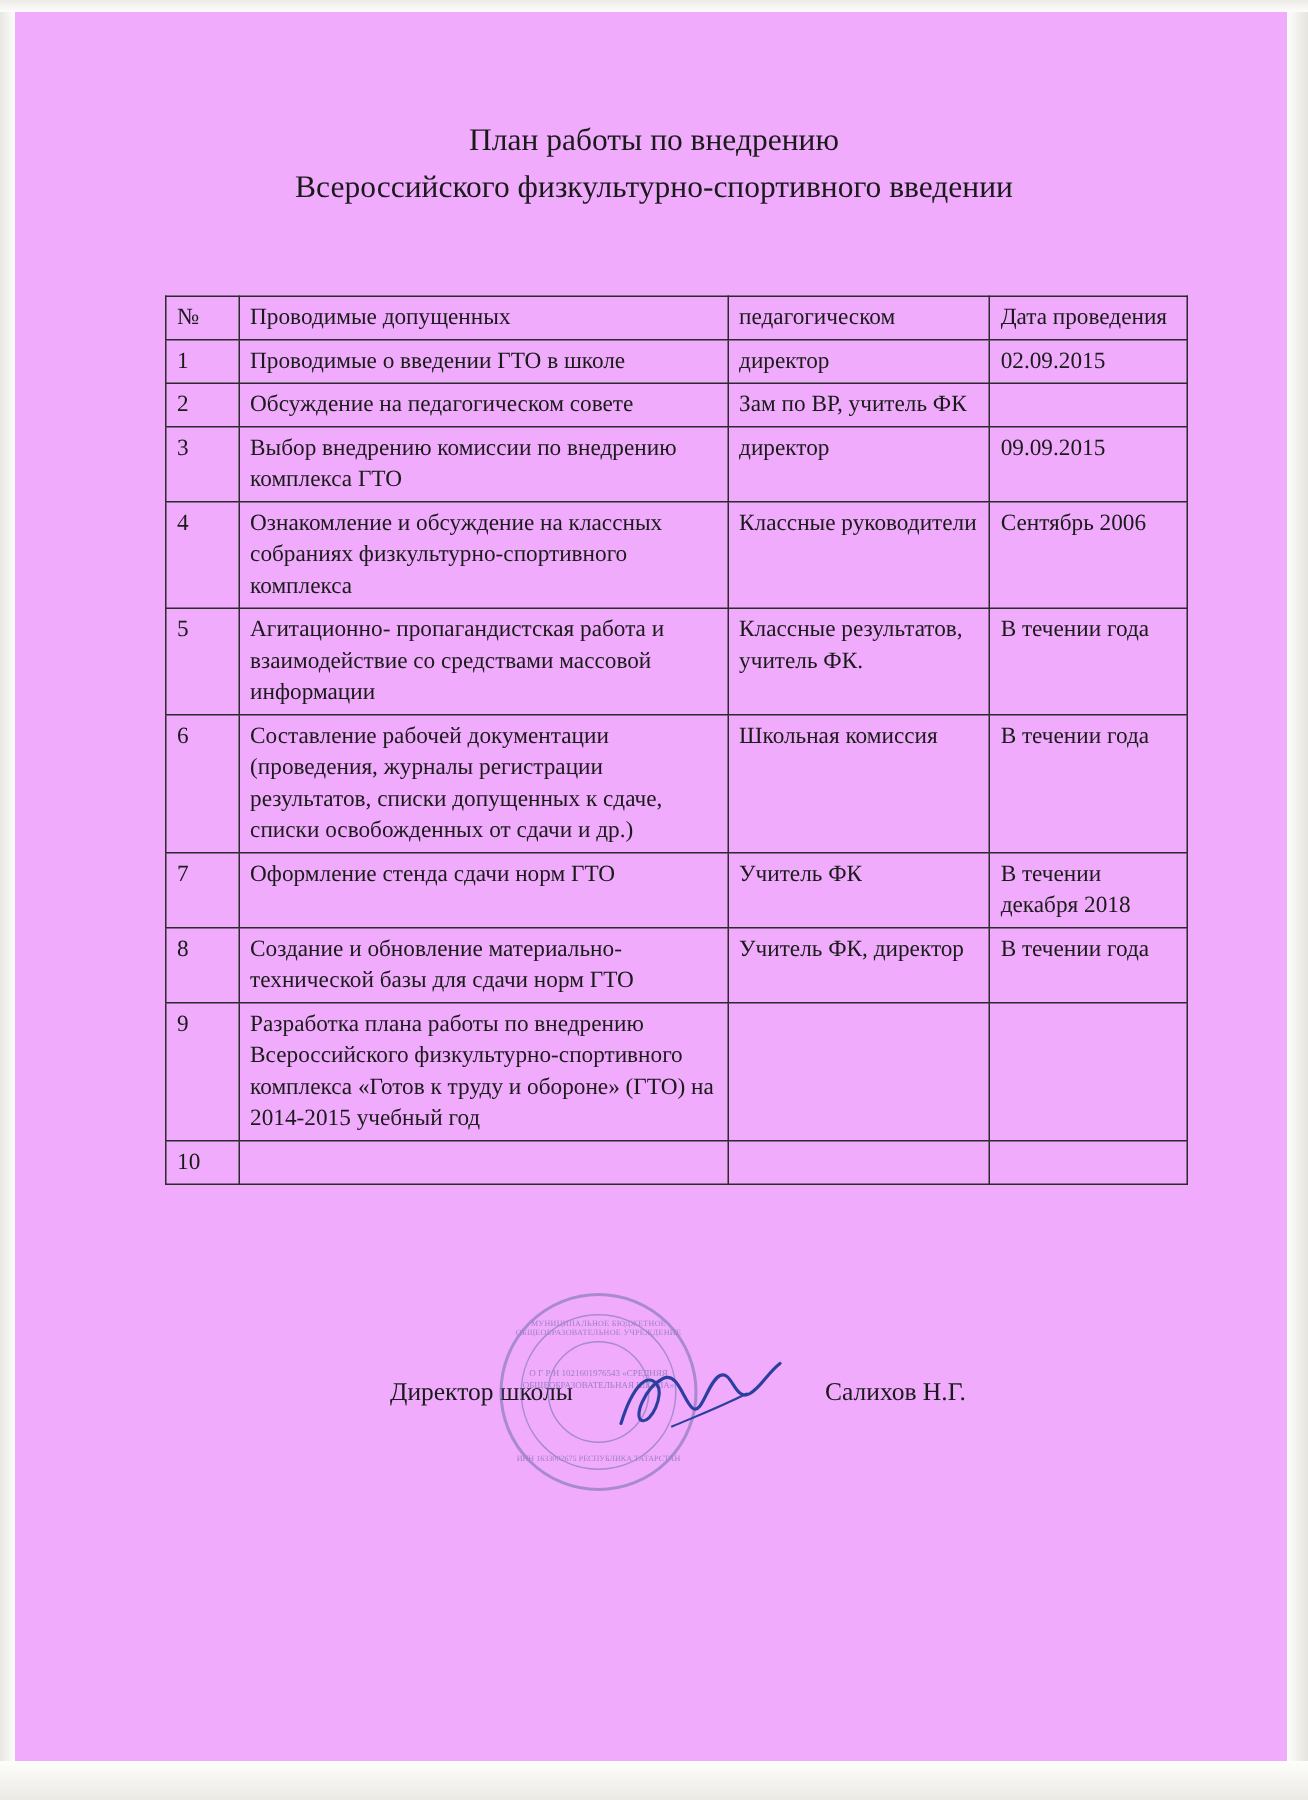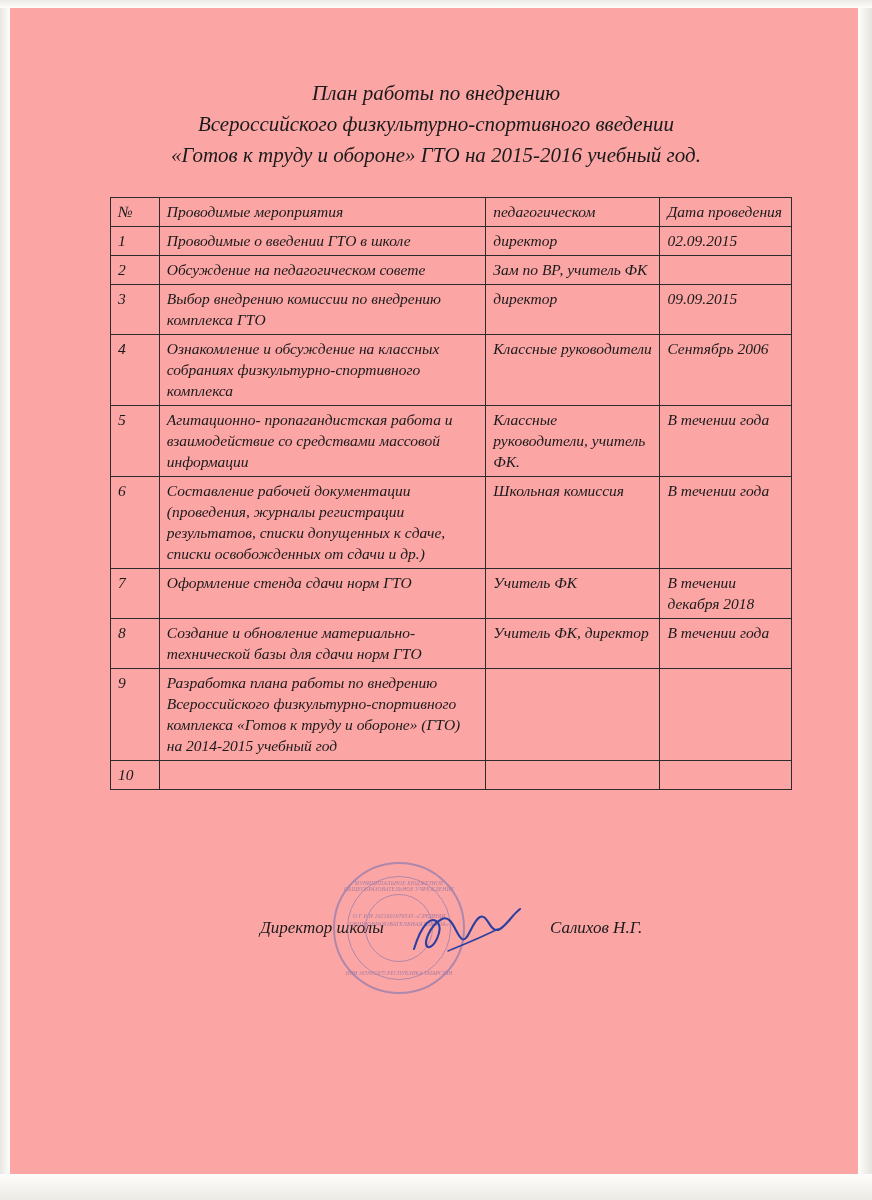--- a/index.html
+++ b/index.html
@@ -12,22 +12,21 @@
     height: 1200px;
     position: relative;
     font-family: "Liberation Serif", serif;
     color: #1a1a1a;
     overflow: hidden;
   }
 
   .page {
     position: absolute;
     inset: 0;
-    background: #fca5a5;
-    font-style: italic;
+    background: #f0abfc;
   }
 
   
   .scan-edge-left {
     position: absolute;
     left: 0; top: 0; bottom: 0;
     width: 10px;
     background: linear-gradient(to right, #e9e7e2, #fdfdfb);
   }
   .scan-edge-right {
@@ -169,28 +168,27 @@
 
 <div class="page">
   <div class="scan-edge-left"></div>
   <div class="scan-edge-right"></div>
   <div class="scan-edge-top"></div>
   <div class="scan-edge-bottom"></div>
 
   <div class="doc-title">
     <span class="line">План  работы по внедрению</span>
     <span class="line">Всероссийского физкультурно-спортивного введении</span>
-    <span class="line">«Готов к труду и обороне» ГТО на 2015-2016 учебный год.</span>
   </div>
 
   <table class="plan">
     <thead>
       <tr>
         <td class="col-num">№</td>
-        <td class="col-event">Проводимые мероприятия</td>
+        <td class="col-event">Проводимые допущенных</td>
         <td class="col-resp">педагогическом</td>
         <td class="col-date">Дата проведения</td>
       </tr>
     </thead>
     <tbody>
       <tr>
         <td class="col-num">1</td>
         <td class="col-event">Проводимые о введении ГТО в школе</td>
         <td class="col-resp">директор</td>
         <td class="col-date">02.09.2015</td>
@@ -209,21 +207,21 @@
       </tr>
       <tr>
         <td class="col-num">4</td>
         <td class="col-event">Ознакомление и обсуждение на классных собраниях физкультурно-спортивного комплекса</td>
         <td class="col-resp">Классные руководители</td>
         <td class="col-date">Сентябрь 2006</td>
       </tr>
       <tr>
         <td class="col-num">5</td>
         <td class="col-event">Агитационно- пропагандистская работа и взаимодействие со средствами массовой информации</td>
-        <td class="col-resp">Классные руководители, учитель ФК.</td>
+        <td class="col-resp">Классные результатов, учитель ФК.</td>
         <td class="col-date">В течении года</td>
       </tr>
       <tr>
         <td class="col-num">6</td>
         <td class="col-event">Составление рабочей документации (проведения, журналы регистрации результатов, списки допущенных к сдаче, списки освобожденных от сдачи и др.)</td>
         <td class="col-resp">Школьная комиссия</td>
         <td class="col-date cell-center-v">В течении года</td>
       </tr>
       <tr>
         <td class="col-num">7</td>

